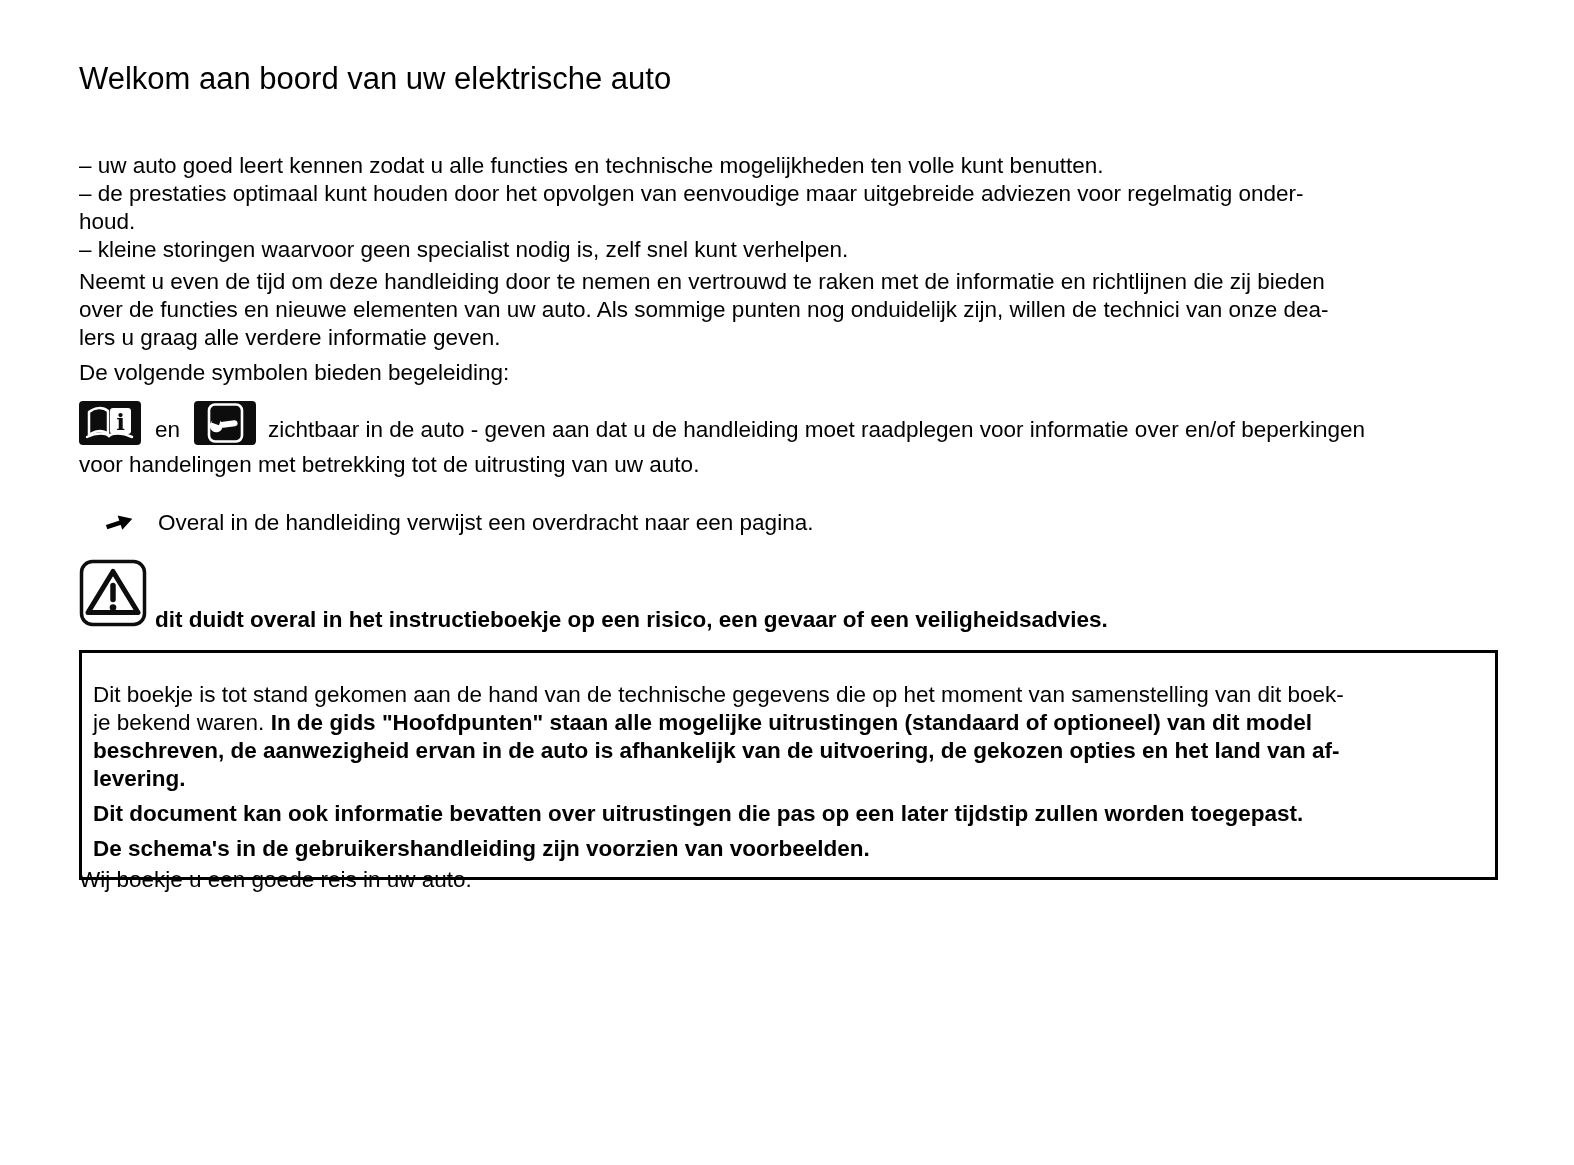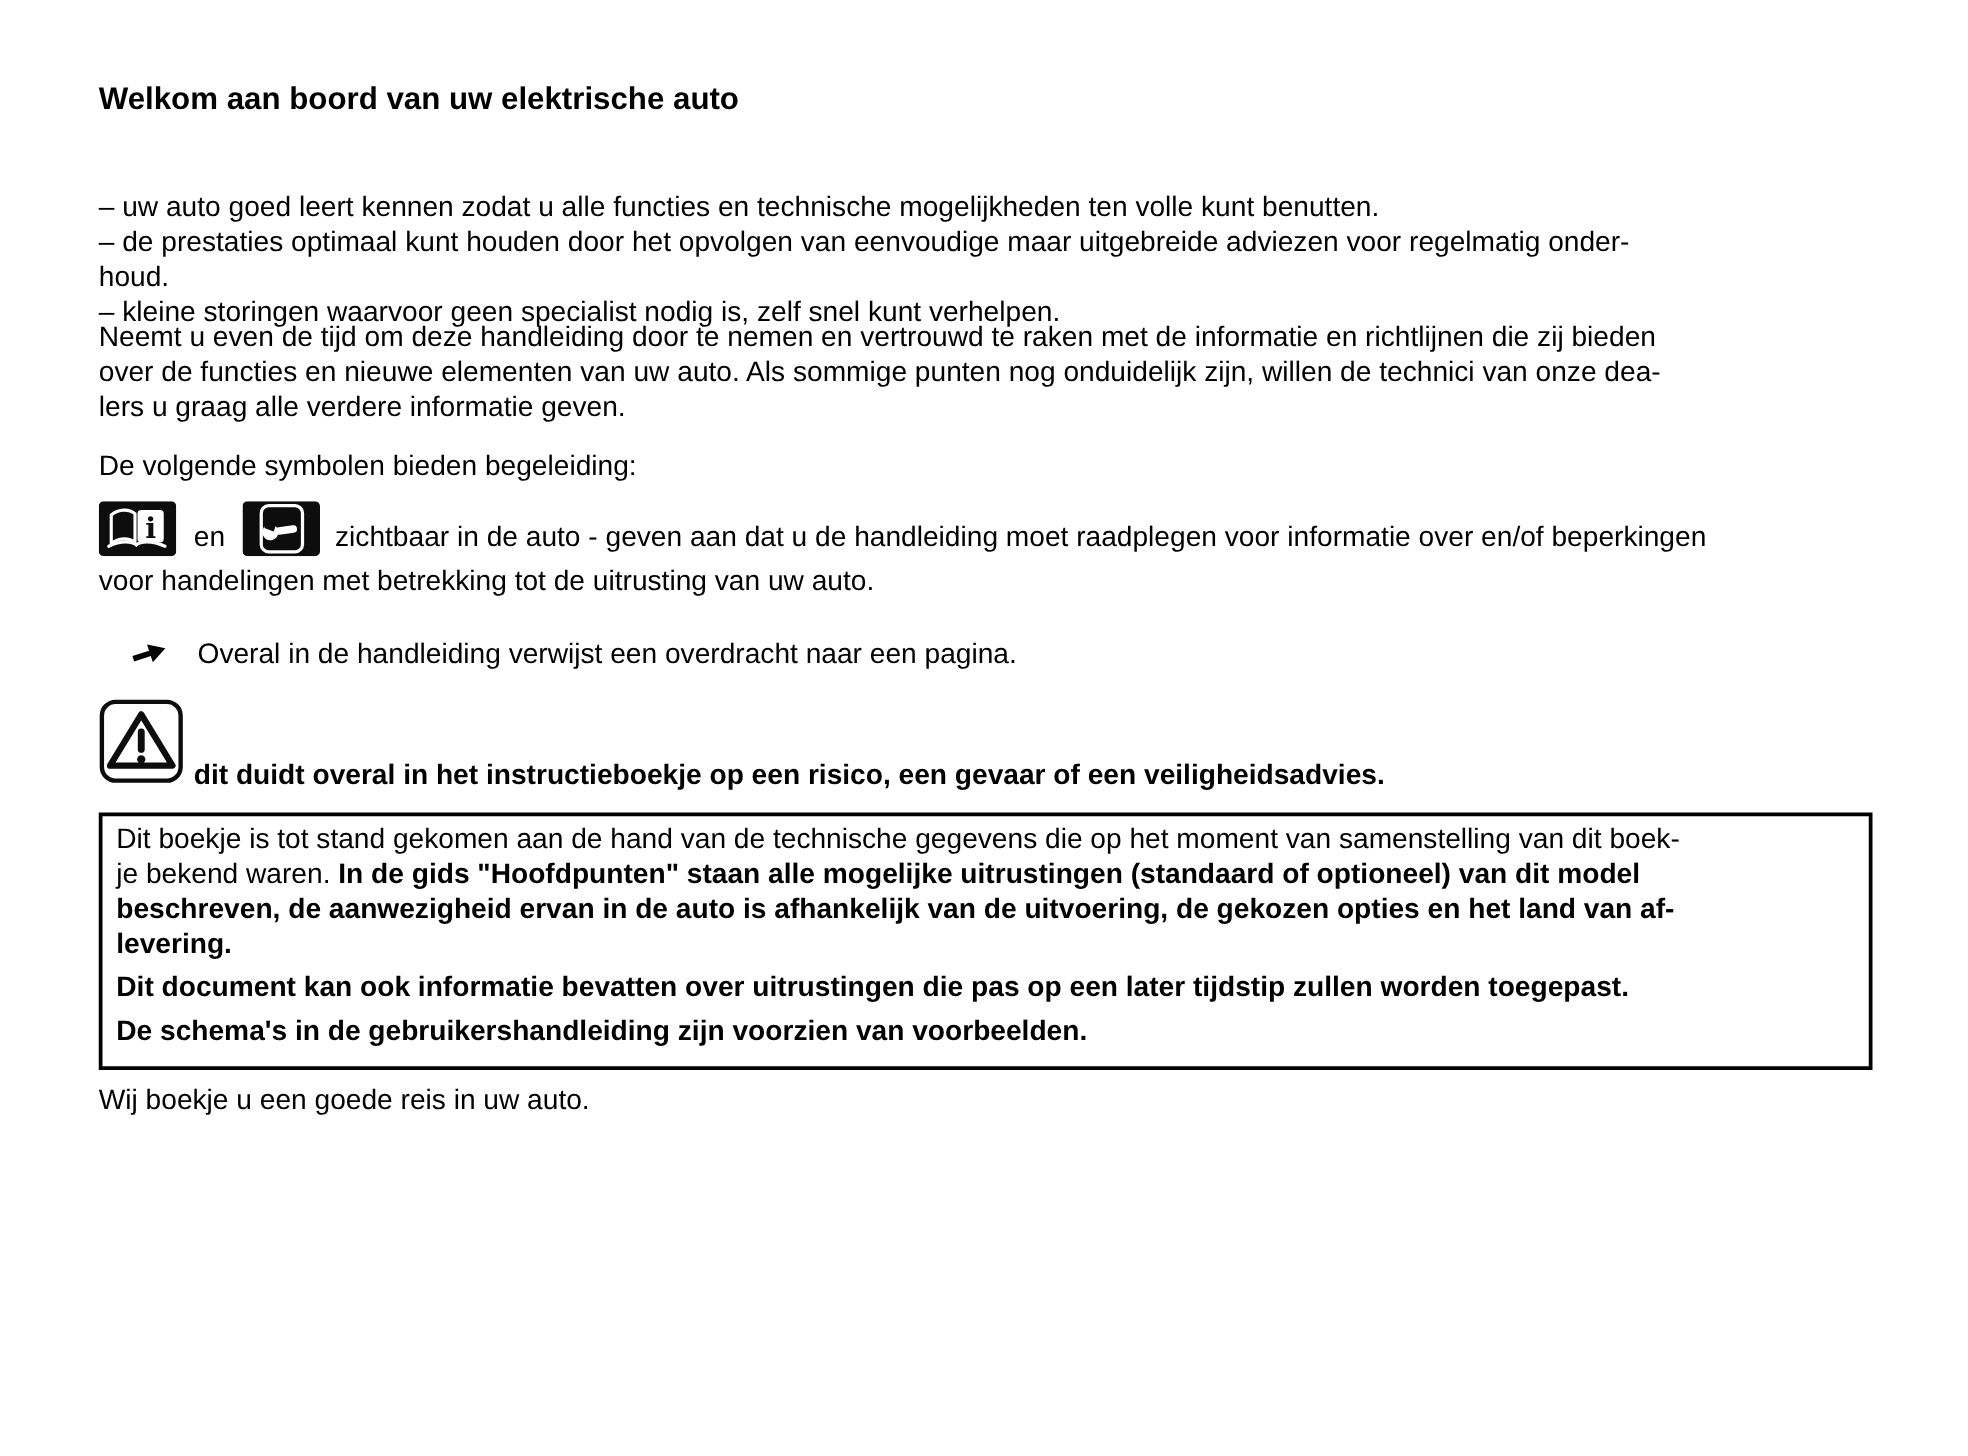--- a/index.html
+++ b/index.html
@@ -13,25 +13,25 @@
     font-size: 22.5px;
     line-height: 28px;
     overflow: hidden;
   }
   .pre { white-space: pre-line; }
   .nowrap { white-space: nowrap; }
   .bold { font-weight: bold; }
 
   .title {
     position: absolute; left: 79px; top: 62px;
-    margin: 0; font-size: 25px; line-height: 34px; font-weight: bold;
+    margin: 0; font-size: 31px; line-height: 34px; font-weight: normal;
   }
   .intro   { position: absolute; left: 79px; top: 111px; margin: 0; }
   .bullets { position: absolute; left: 79px; top: 152px; }
-  .para2   { position: absolute; left: 79px; top: 256px; }
+  .para2   { position: absolute; left: 79px; top: 268px; }
   .para3   { position: absolute; left: 79px; top: 359px; }
 
   .symbols-row {
     position: absolute; left: 79px; top: 401px;
     display: flex; align-items: flex-end;
   }
   .symbols-row .conj { margin: 0 14px; padding-bottom: 1px; }
   .symbols-row .caption { margin-left: 12px; padding-bottom: 1px; }
   .caption2 { position: absolute; left: 79px; top: 451px; }
 
@@ -40,21 +40,21 @@
     display: flex; align-items: center; gap: 23px;
   }
 
   .warning-icon { position: absolute; left: 79px; top: 559px; width: 68px; height: 68px; }
   .warning-text { position: absolute; left: 155px; top: 606px; font-weight: bold; }
 
   .infobox {
     position: absolute; left: 79px; top: 650px;
     width: 1392px;
     border: 3px solid #000000;
-    padding: 4px 10px 14px 11px;
+    padding: 28px 10px 14px 11px;
     background: #ffffff;
   }
   .infobox p { margin: 0; }
   .infobox p + p { margin-top: 7px; }
 
   .closing1 { position: absolute; left: 79px; top: 866px; }
   .closing2 { position: absolute; left: 79px; top: 898px; }
 
   .icon-block { display: inline-block; line-height: 0; }
 </style>

